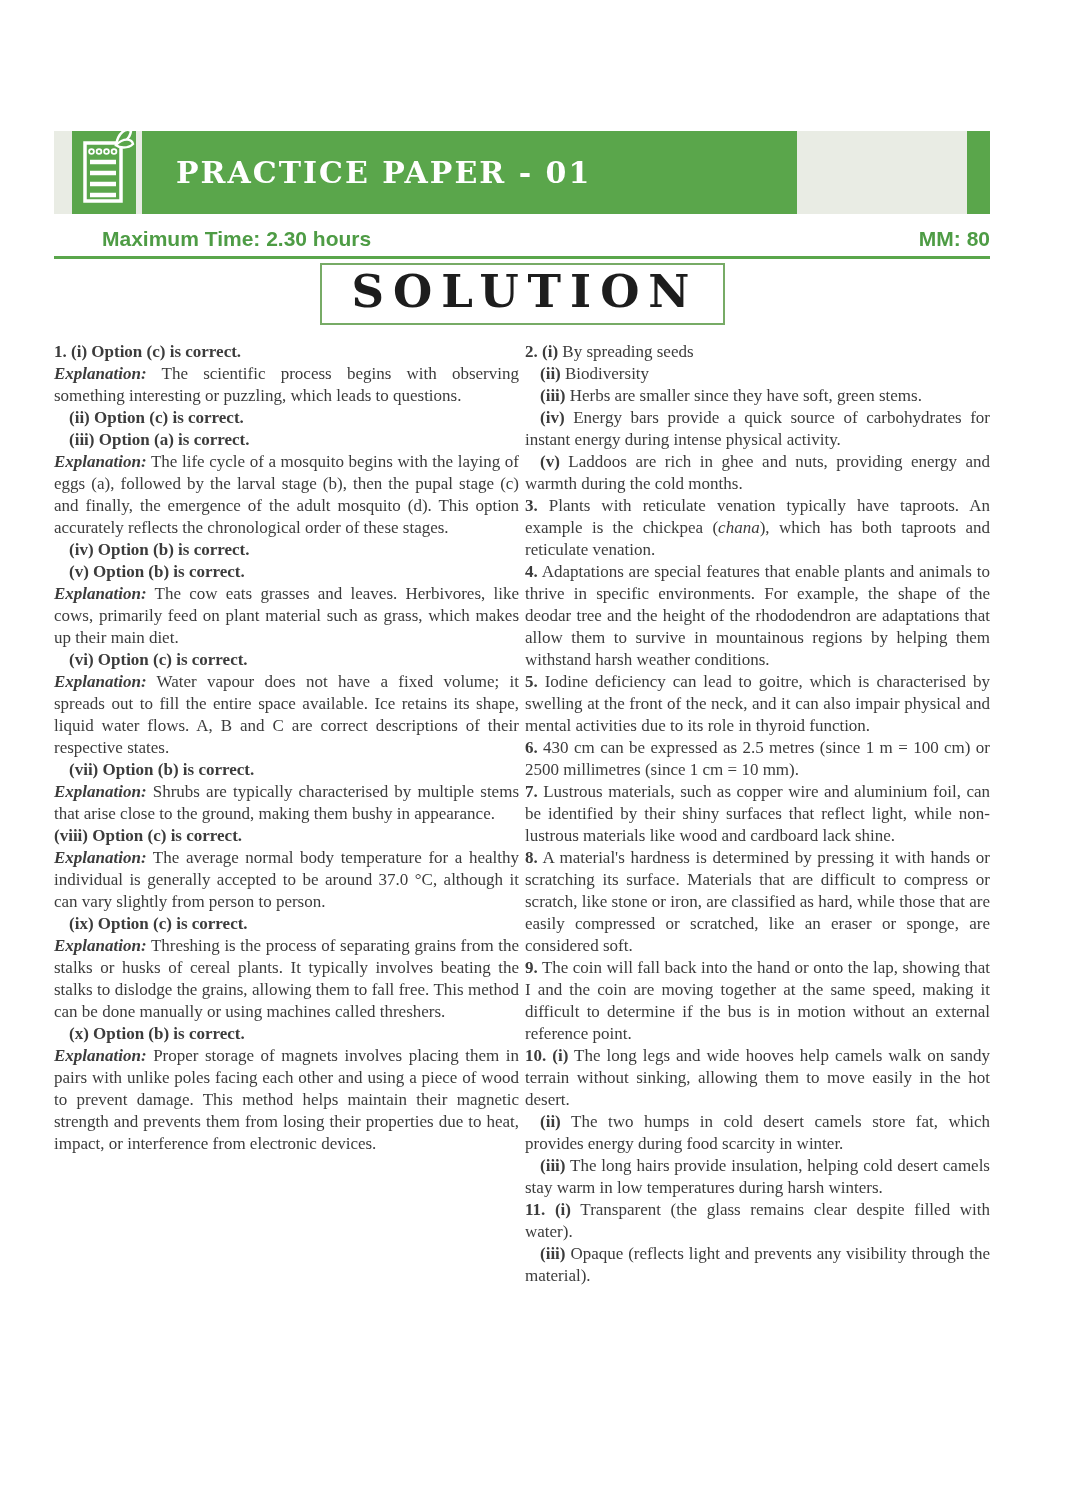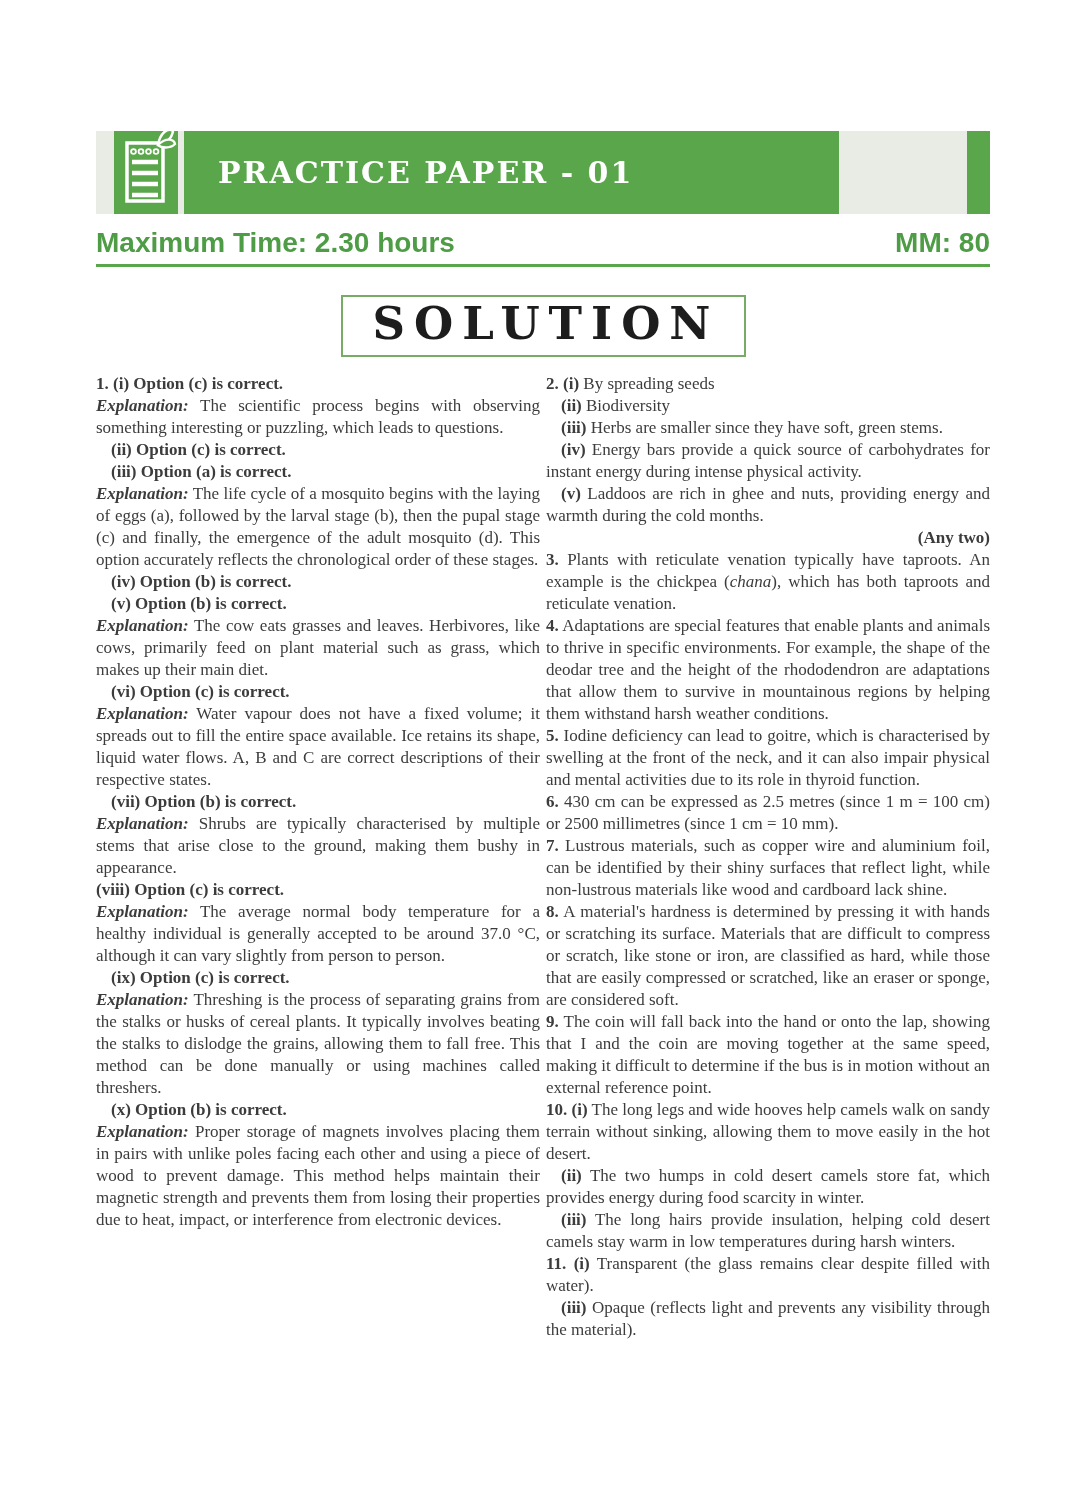--- a/index.html
+++ b/index.html
@@ -1,19 +1,19 @@
 <!DOCTYPE html>
 <html><head>
 <meta charset="utf-8">
 <style>
   html,body{margin:0;padding:0;background:#ffffff;}
   .page{
     width:1091px;height:1500px;position:relative;background:#ffffff;
     font-family:"Liberation Serif",serif;overflow:hidden;box-sizing:border-box;
-    padding:131px 101px 0 96px;
+    padding:131px 101px 0 54px;
   }
   
   .header-strip{
     height:83px;background:#e9ece4;display:flex;align-items:stretch;position:relative;
   }
   .icon-box{
     width:64px;margin-left:18px;background:#5aa64b;position:relative;flex:0 0 auto;
   }
   .icon-box svg{position:absolute;left:0;top:-6px;width:64px;height:92px;overflow:visible;}
   .band-gap{width:6px;flex:0 0 auto;}
@@ -22,25 +22,25 @@
   }
   .title-band .title{
     color:#ffffff;font-family:"DejaVu Serif",serif;font-weight:bold;
     font-size:30px;letter-spacing:2px;padding-left:34px;white-space:nowrap;
   }
   .header-spacer{flex:1 1 auto;}
   .right-bar{width:23px;flex:0 0 auto;background:#5aa64b;}
   
   .meta-row{
     margin-top:13px;display:flex;justify-content:space-between;align-items:baseline;
-    font-family:"Liberation Sans",sans-serif;font-weight:bold;font-size:28px;color:#4e9c45;
+    font-family:"Liberation Sans",sans-serif;font-weight:bold;font-size:21px;color:#4e9c45;margin-left:48px;
   }
   .green-rule{border:none;height:3px;background:#5aa64b;margin:5px 0 0 0;}
   
-  .solution-wrap{text-align:center;margin-top:28px;height:66px;}
+  .solution-wrap{text-align:center;margin-top:4px;height:66px;}
   .solution-box{
     display:inline-block;border:2px solid #77ab66;padding:2px 24px 6px 30px;background:#ffffff;
   }
   .solution-box span{
     font-family:"DejaVu Serif",serif;font-weight:bold;font-size:45px;color:#1d1d1d;
     letter-spacing:9px;line-height:1.1;
   }
   
   .columns{display:flex;gap:6px;margin-top:12px;}
   .col{flex:1 1 0;text-align:justify;font-size:17px;line-height:22px;color:#3c3c3c;}
@@ -112,21 +112,20 @@
         <p><span class="b i">Explanation:</span><span> Threshing is the process of separating grains from the stalks or husks of cereal plants. It typically involves beating the stalks to dislodge the grains, allowing them to fall free. This method can be done manually or using machines called threshers.</span></p>
         <p class="indent"><span class="b">(x) Option (b) is correct.</span></p>
         <p><span class="b i">Explanation:</span><span> Proper storage of magnets involves placing them in pairs with unlike poles facing each other and using a piece of wood to prevent damage. This method helps maintain their magnetic strength and prevents them from losing their properties due to heat, impact, or interference from electronic devices.</span></p>
       </div>
     <div class="col">
         <p><span class="b">2. (i)</span><span> By spreading seeds</span></p>
         <p class="indent"><span class="b">(ii)</span><span> Biodiversity</span></p>
         <p class="indent"><span class="b">(iii)</span><span> Herbs are smaller since they have soft, green stems.</span></p>
         <p class="indent"><span class="b">(iv)</span><span> Energy bars provide a quick source of carbohydrates for instant energy during intense physical activity.</span></p>
         <p class="indent"><span class="b">(v)</span><span> Laddoos are rich in ghee and nuts, providing energy and warmth during the cold months.</span></p>
-        <p class="right"><span class="b">(Any two)</span></p>
         <p><span class="b">3.</span><span> Plants with reticulate venation typically have taproots. An example is the chickpea (</span><span class="i">chana</span><span>), which has both taproots and reticulate venation.</span></p>
         <p><span class="b">4.</span><span> Adaptations are special features that enable plants and animals to thrive in specific environments. For example, the shape of the deodar tree and the height of the rhododendron are adaptations that allow them to survive in mountainous regions by helping them withstand harsh weather conditions.</span></p>
         <p><span class="b">5.</span><span> Iodine deficiency can lead to goitre, which is characterised by swelling at the front of the neck, and it can also impair physical and mental activities due to its role in thyroid function.</span></p>
         <p><span class="b">6.</span><span> 430 cm can be expressed as 2.5 metres (since 1 m = 100 cm) or 2500 millimetres (since 1 cm = 10 mm).</span></p>
         <p><span class="b">7.</span><span> Lustrous materials, such as copper wire and aluminium foil, can be identified by their shiny surfaces that reflect light, while non-lustrous materials like wood and cardboard lack shine.</span></p>
         <p><span class="b">8.</span><span> A material's hardness is determined by pressing it with hands or scratching its surface. Materials that are difficult to compress or scratch, like stone or iron, are classified as hard, while those that are easily compressed or scratched, like an eraser or sponge, are considered soft.</span></p>
         <p><span class="b">9.</span><span> The coin will fall back into the hand or onto the lap, showing that I and the coin are moving together at the same speed, making it difficult to determine if the bus is in motion without an external reference point.</span></p>
         <p><span class="b">10. (i)</span><span> The long legs and wide hooves help camels walk on sandy terrain without sinking, allowing them to move easily in the hot desert.</span></p>
         <p class="indent"><span class="b">(ii)</span><span> The two humps in cold desert camels store fat, which provides energy during food scarcity in winter.</span></p>
         <p class="indent"><span class="b">(iii)</span><span> The long hairs provide insulation, helping cold desert camels stay warm in low temperatures during harsh winters.</span></p>

